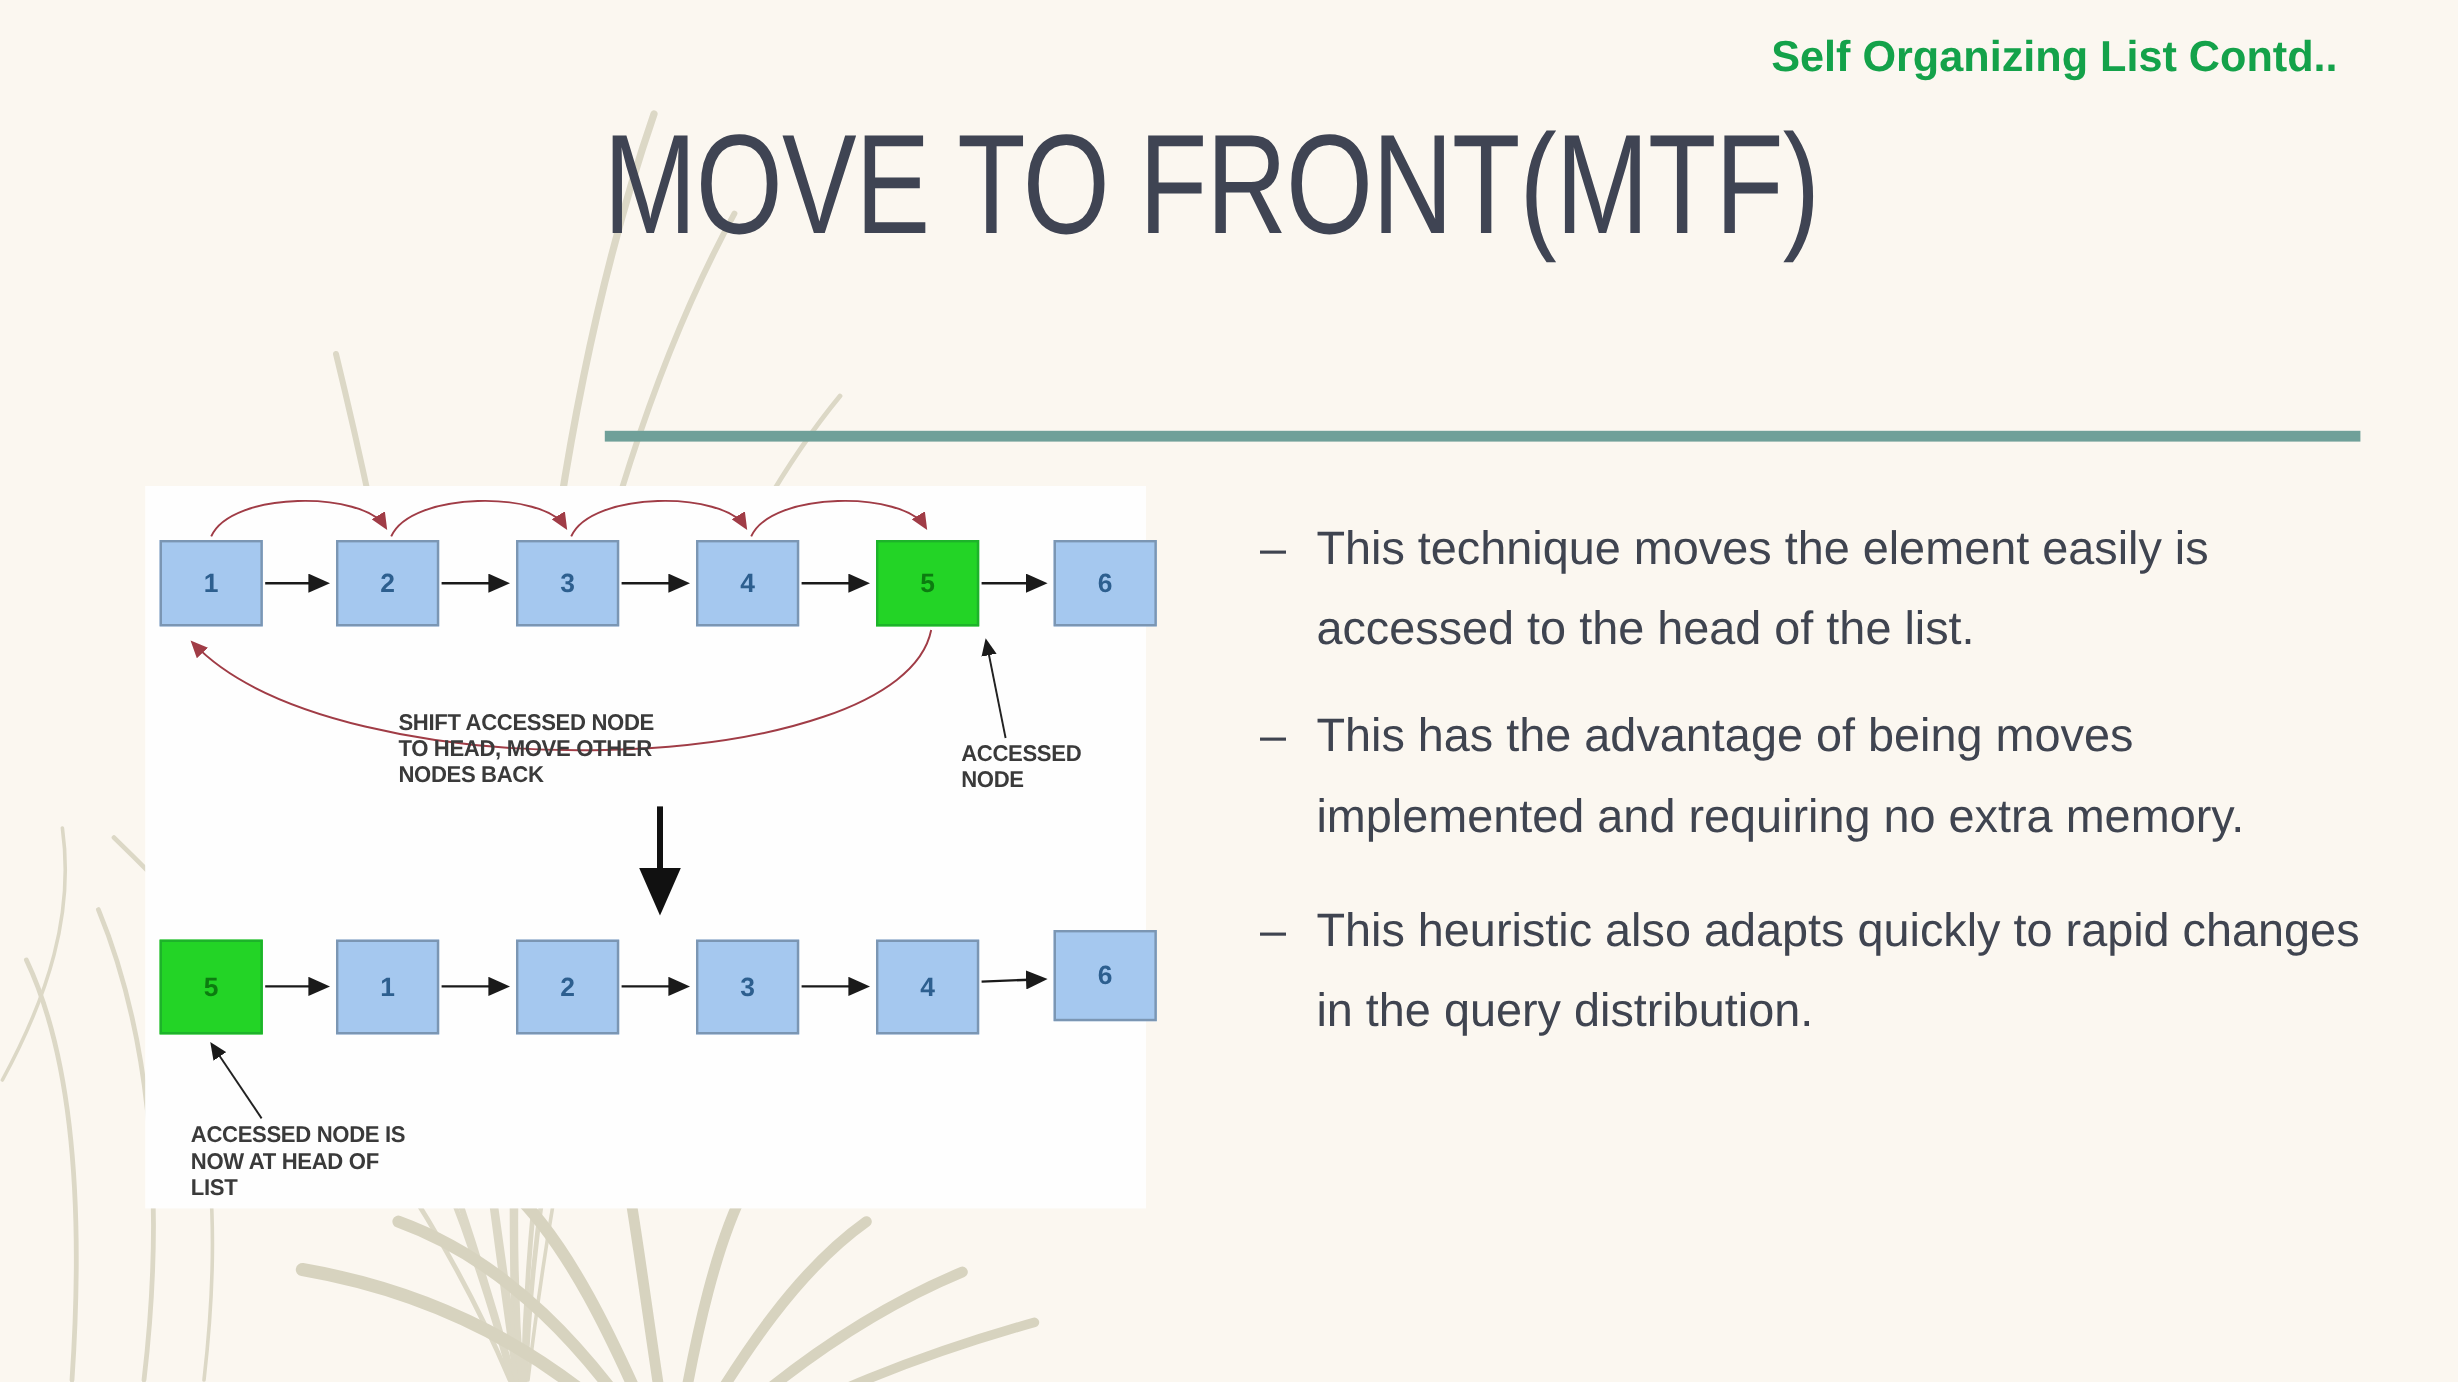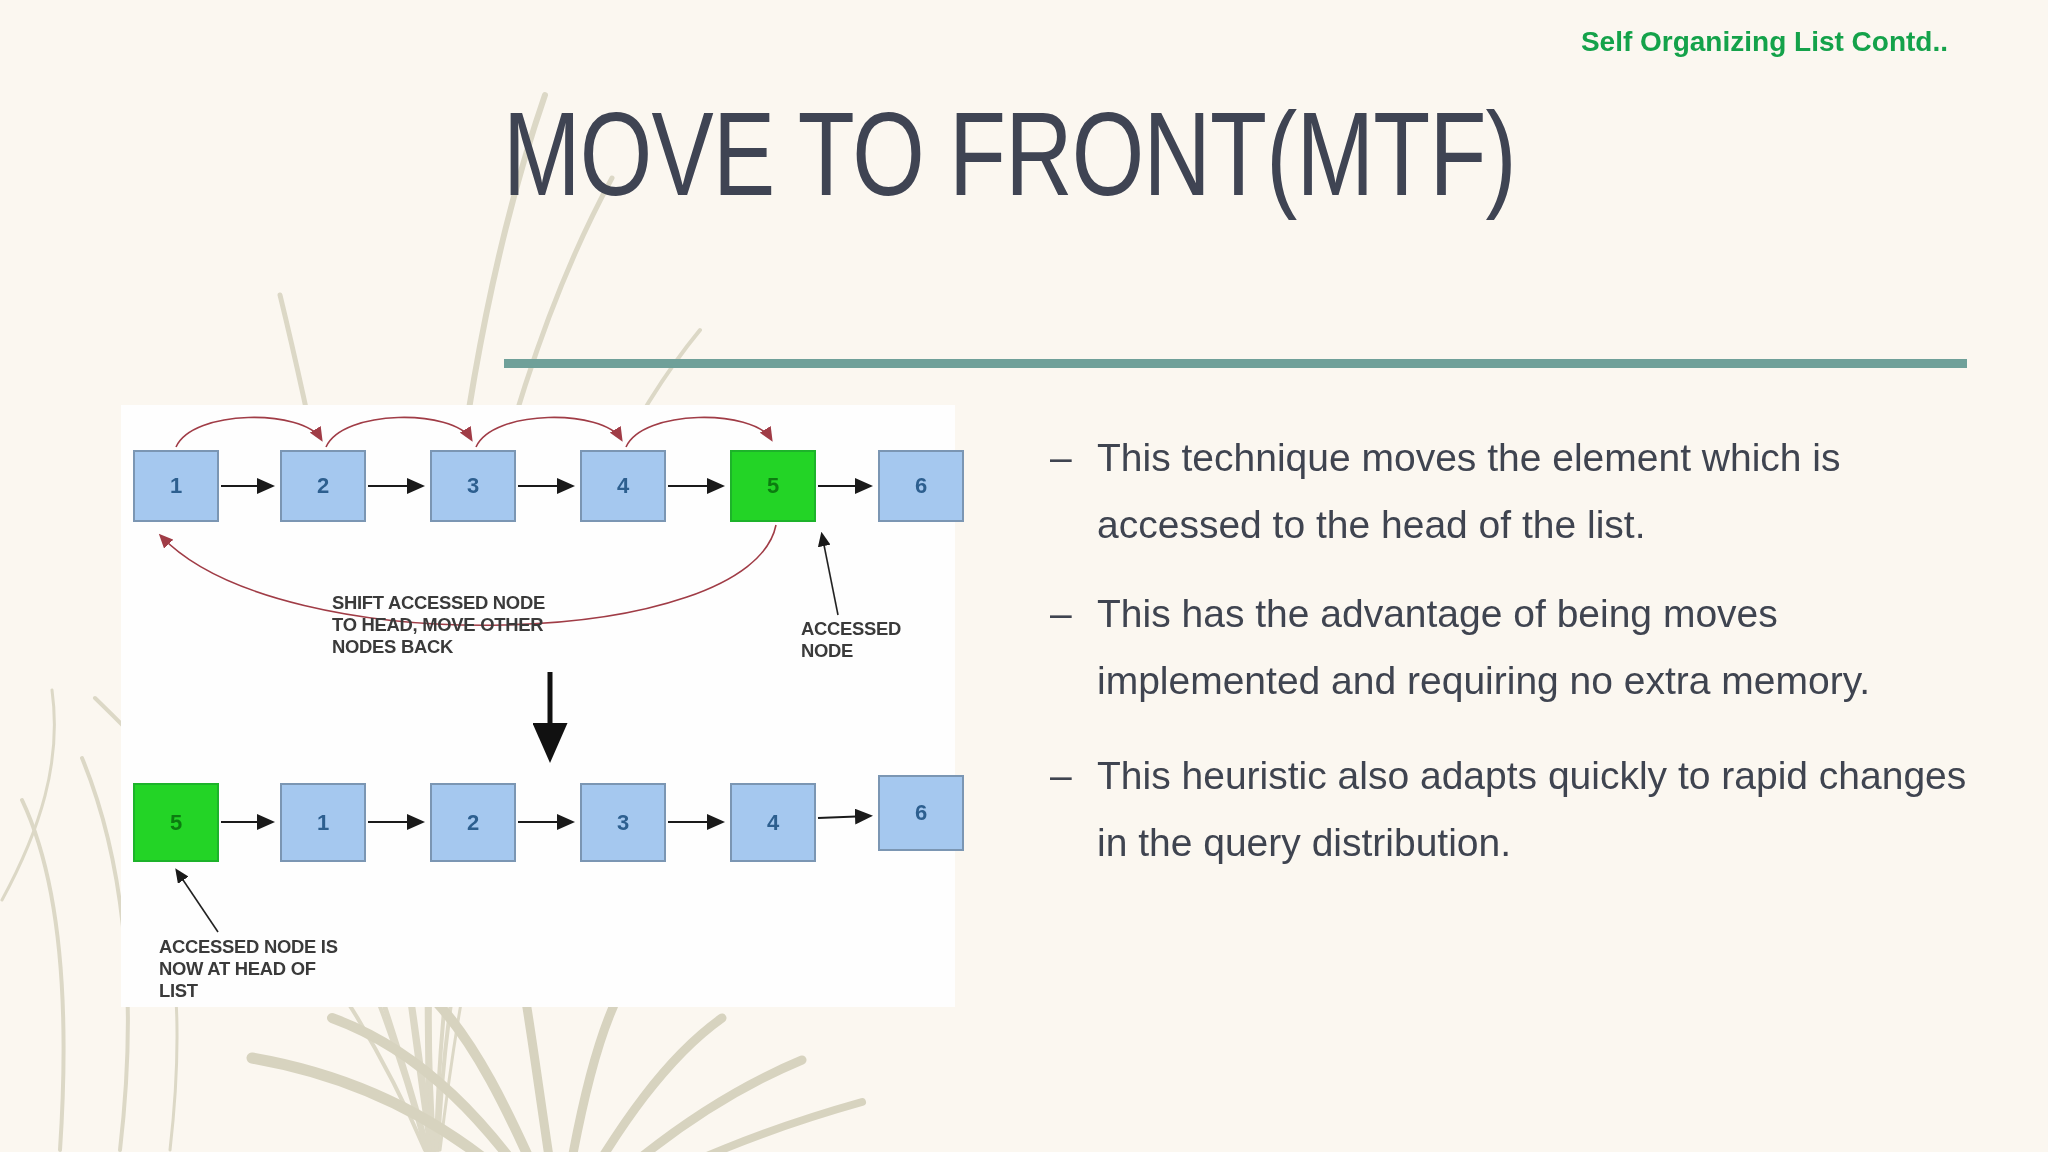--- a/index.html
+++ b/index.html
@@ -19,21 +19,21 @@
     left: 0; top: 0;
     width: 2048px; height: 1152px;
     z-index: 0;
   }
 
   
   .slide-header {
     position: absolute;
     top: 26px;
     right: 100px;
-    font-size: 28px;
+    font-size: 36px;
     font-weight: bold;
     color: #14a24a;
     z-index: 5;
     letter-spacing: 0px;
   }
 
   
   .slide-title {
     position: absolute;
     left: 503px;
@@ -270,21 +270,21 @@
   <div class="diagram-label label-accessed">ACCESSED
 NODE</div>
   <div class="diagram-label label-head">ACCESSED NODE IS
 NOW AT HEAD OF
 LIST</div>
 </div>
 
 <div class="bullets">
   <div class="bullet b1">
     <span class="marker">–</span>
-    <span class="btext">This technique moves the element which is accessed to the head of the list.</span>
+    <span class="btext">This technique moves the element easily is accessed to the head of the list.</span>
   </div>
   <div class="bullet b2">
     <span class="marker">–</span>
     <span class="btext">This has the advantage of being moves implemented and requiring no extra memory.</span>
   </div>
   <div class="bullet b3">
     <span class="marker">–</span>
     <span class="btext">This heuristic also adapts quickly to rapid changes in the query distribution.</span>
   </div>
 </div>

